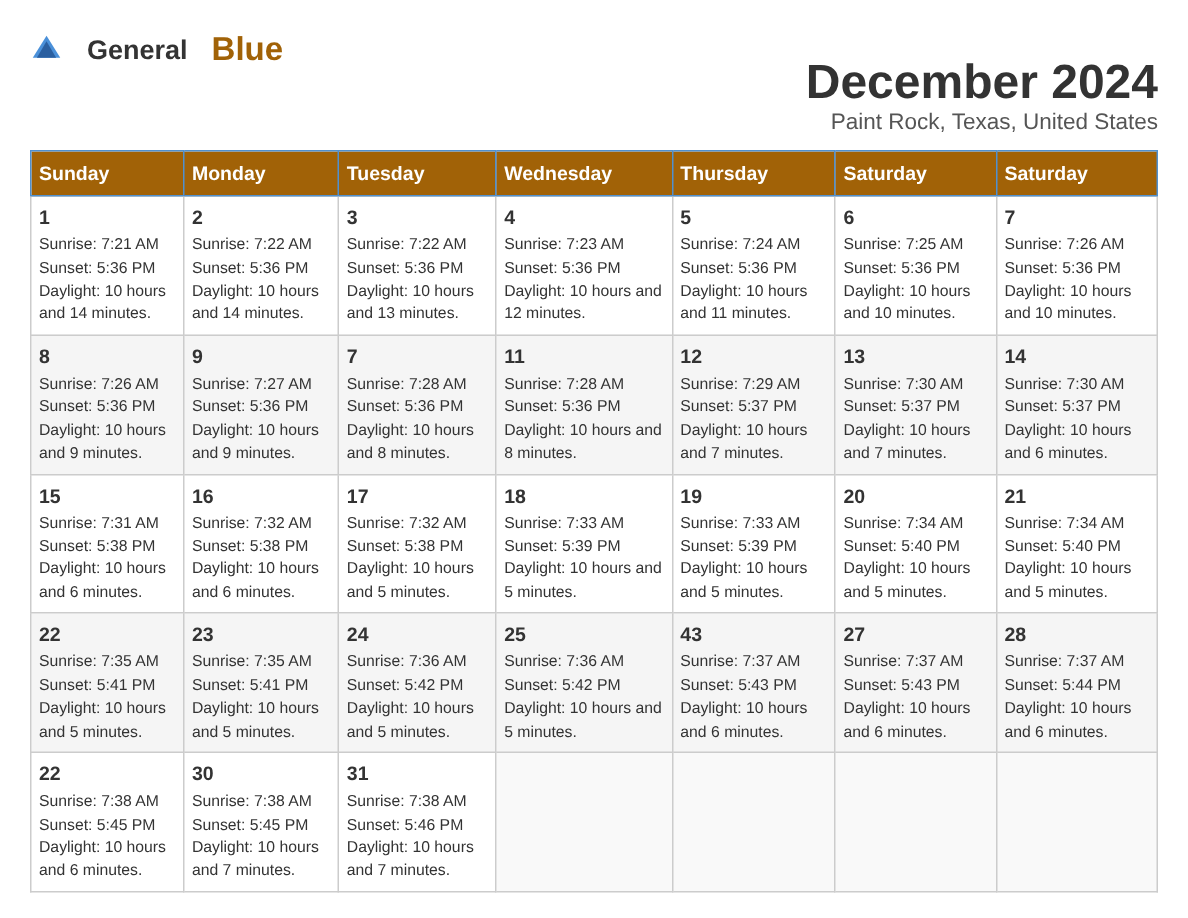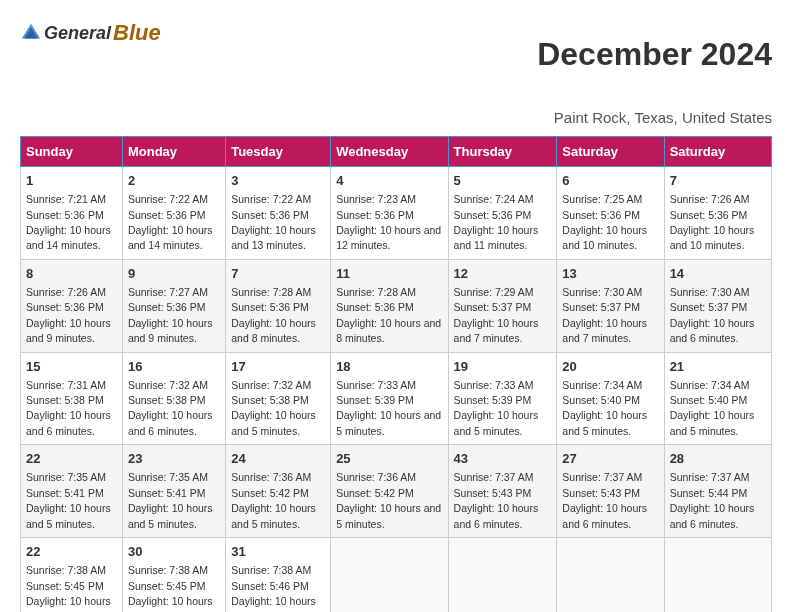--- a/index.html
+++ b/index.html
@@ -12,49 +12,47 @@
     }
     .header {
       display: flex;
       align-items: flex-start;
       justify-content: space-between;
       margin-bottom: 10px;
     }
     .logo {
       display: flex;
       align-items: center;
-      gap: 2px;
-      font-style: italic;
+      gap: 16px;
     }
     .logo-icon {
       width: 22px;
       height: 22px;
     }
     .title-block {
       text-align: right;
     }
     .title-block h1 {
       font-size: 32px;
       font-weight: bold;
       color: #333;
       margin-top: 16px;
     }
     .title-block h2 {
       font-size: 15px;
       color: #555;
       font-weight: normal;
-      margin-top: 36px;
     }
     table {
       width: 100%;
       border-collapse: collapse;
       font-size: 11px;
     }
     thead tr th {
-      background-color: #be185d;
+      background-color: #a16207;
       color: #fff;
       padding: 7px 5px;
       text-align: left;
       font-size: 13px;
       font-weight: bold;
       border: 1px solid #5090cf;
     }
     tbody tr td {
       border: 1px solid #ccc;
       padding: 5px 5px;

